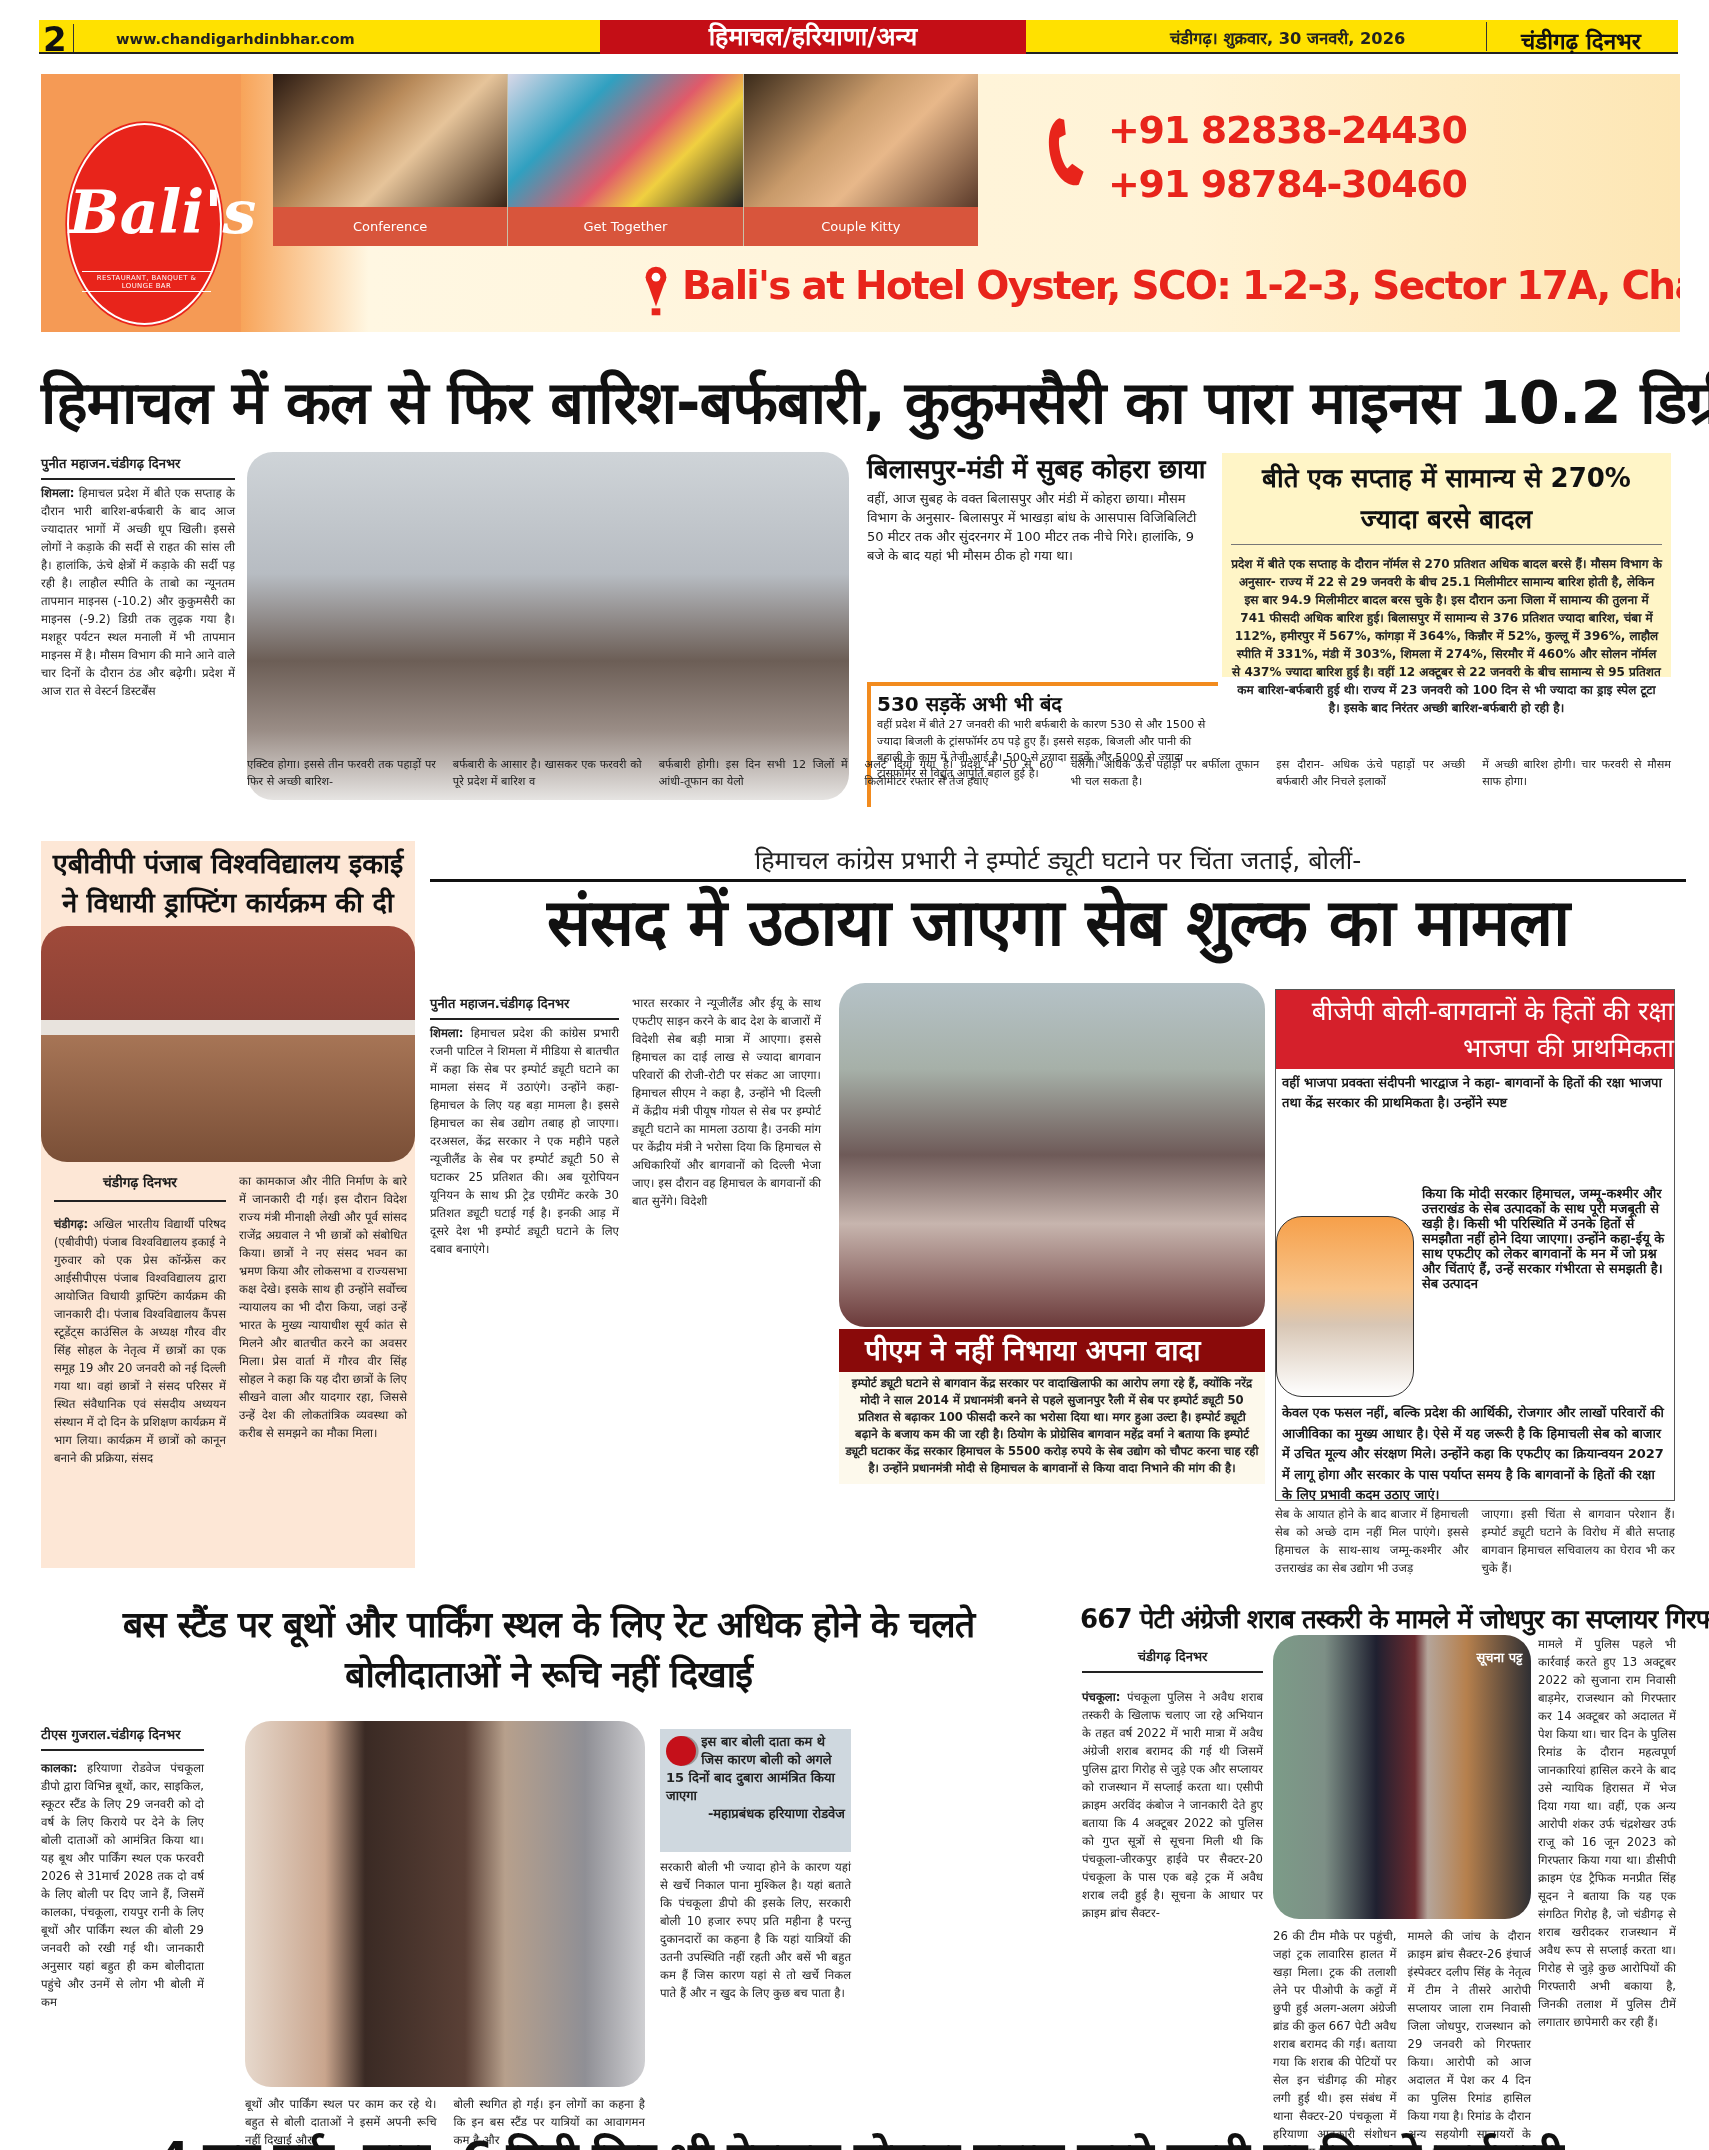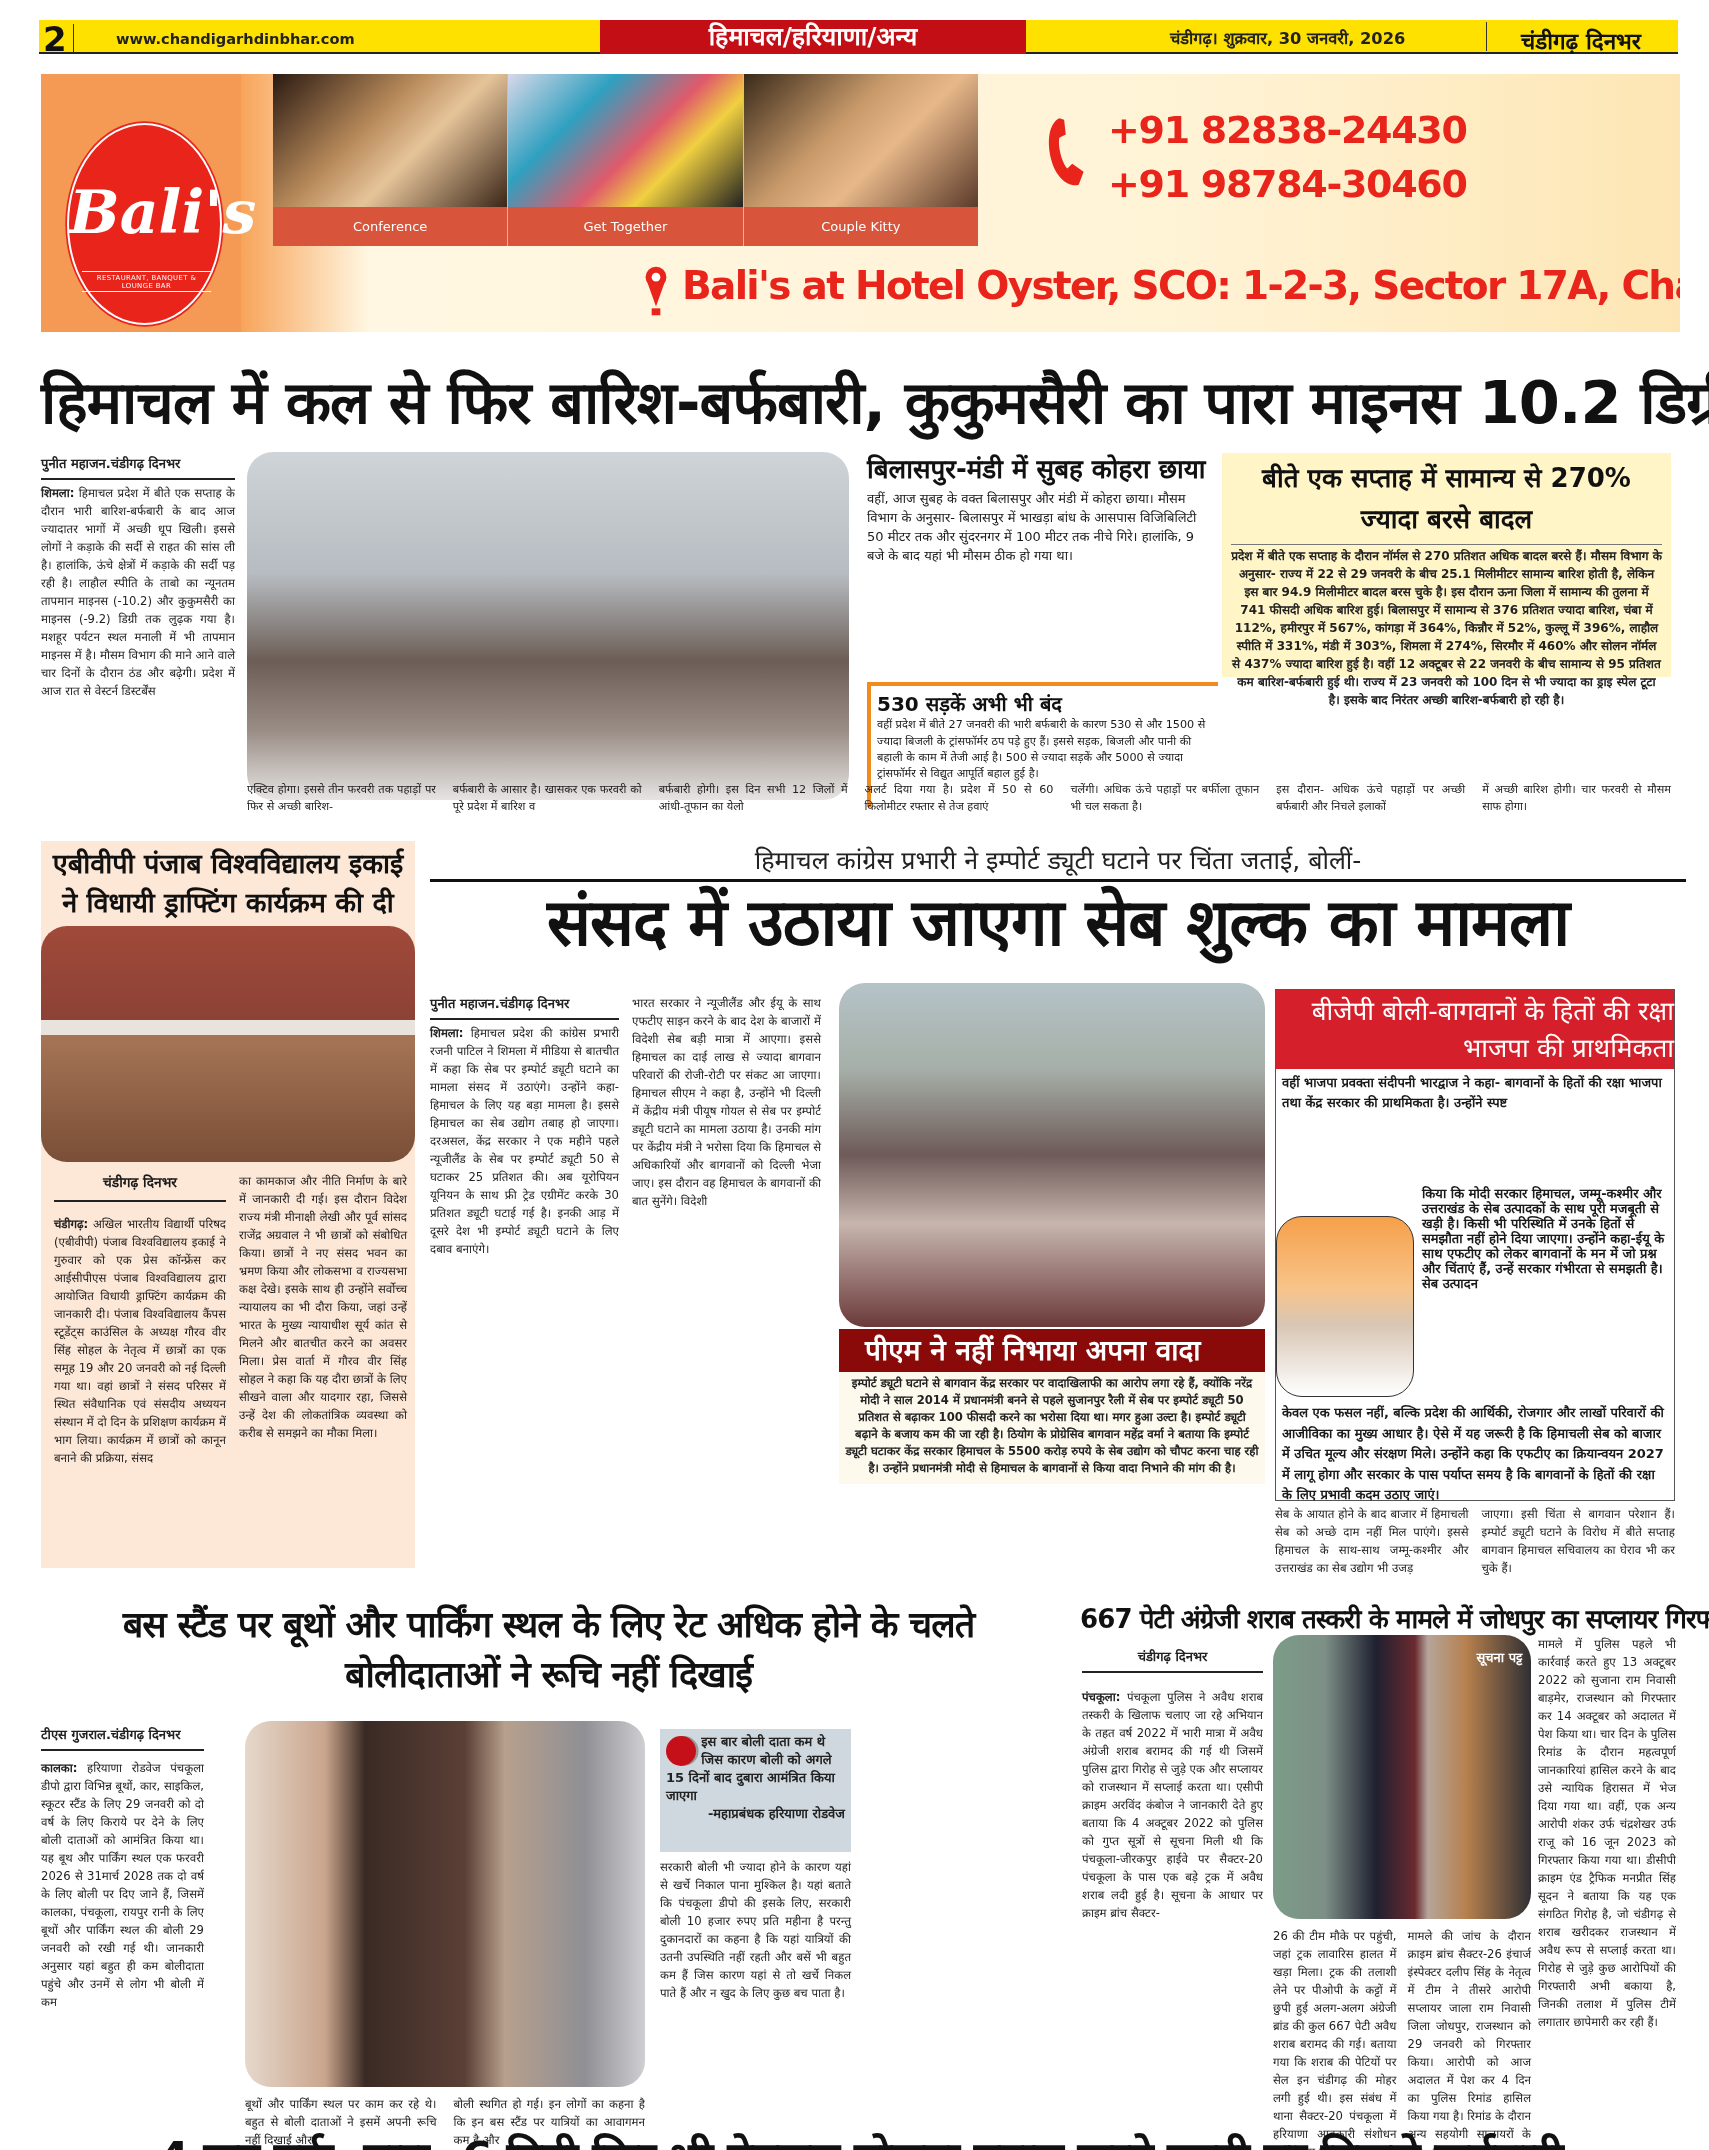--- a/index.html
+++ b/index.html
@@ -42,22 +42,22 @@
   #s1-col1 { left: 41px; top: 454px; width: 194px; }
   #s1-photo { left: 247px; top: 452px; width: 602px; height: 348px; background: linear-gradient(180deg,#cfd4d8 0%, #b7bcc2 35%, #6c5e56 60%, #9a8d86 80%, #e6e4e2 100%); }
   #s1-sub1 { left: 867px; top: 452px; width: 344px; }
   #s1-sub1-title { font-size: 26px; font-weight: bold; line-height: 34px; color:#111; }
   #s1-sub1-body { font-size: 13px; line-height: 19px; margin-top: 2.6px; }
   #s1-sub2 { left: 867px; top: 682px; width: 351px; height: 125px; border-left: 4.3px solid #f28b1e; border-top: 4.3px solid #f28b1e; padding: 4.3px 6px; }
   #s1-sub2-title { font-size: 20px; font-weight: bold; color:#111; }
   #s1-sub2-body { font-size: 11.2px; line-height: 16.3px; }
   #s1-box { left: 1222px; top: 453px; width: 449px; height: 224px; background: #fff5c7; padding: 5.2px 8.6px; text-align:center; }
   #s1-box-title { font-size: 26px; line-height: 41px; font-weight: bold; color:#111; border-bottom: 1.7px solid #777; padding-bottom: 4.3px; }
-  #s1-box-body { font-size: 12px; line-height: 18px; font-weight: bold; margin-top: 2px; color:#222; }
-  #s1-row-bottom { left: 247px; top: 781px; width: 1424px; display: flex; gap: 17px; }
+  #s1-box-body { font-size: 12px; line-height: 18px; font-weight: bold; margin-top: 10px; color:#222; }
+  #s1-row-bottom { left: 247px; top: 756px; width: 1424px; display: flex; gap: 17px; }
   #s1-row-bottom .body-text { flex: 1; font-size: 11.2px; line-height: 17px; }
 
   
   #s2 { left: 41px; top: 841px; width: 374px; height: 727px; background: #fde7d6; }
   #s2-title { left: 0; top: 3.4px; width: 374px; text-align: center; font-size: 27px; font-weight: bold; line-height: 39px; color:#111; }
   #s2-photo { left: 0; top: 85px; width: 374px; height: 236px; background: linear-gradient(180deg,#a04a3a 0%, #8c4236 40%, #e8e3dd 40%, #e8e3dd 46%, #a77556 46%, #7a4f37 100%); }
   #s2-byline { left: 13px; top: 331px; width: 172px; text-align: center; font-size: 13.8px; font-weight: bold; border-bottom: 2.2px solid #222; padding-bottom: 8.6px; }
   #s2-col1 { left: 13px; top: 374px; width: 172px; }
   #s2-col2 { left: 198px; top: 331px; width: 168px; }
 

